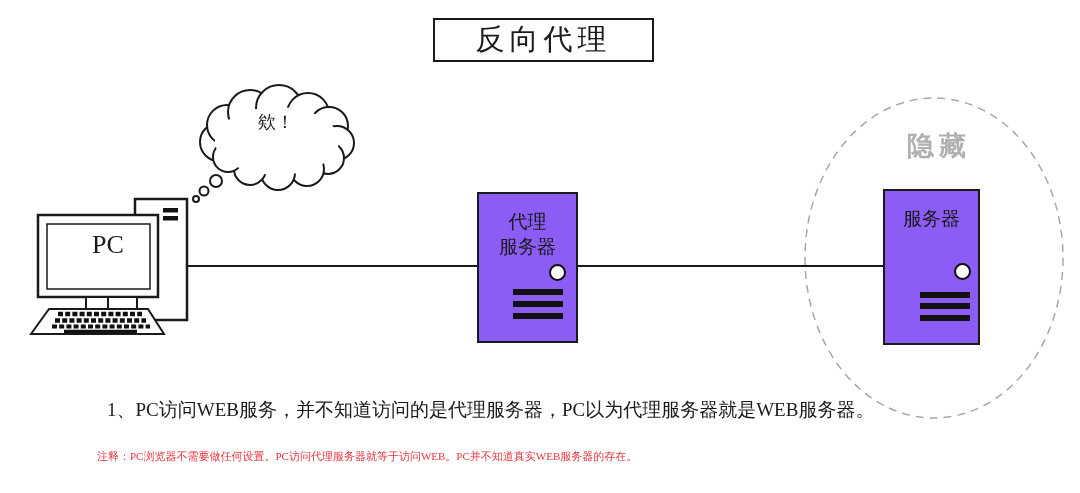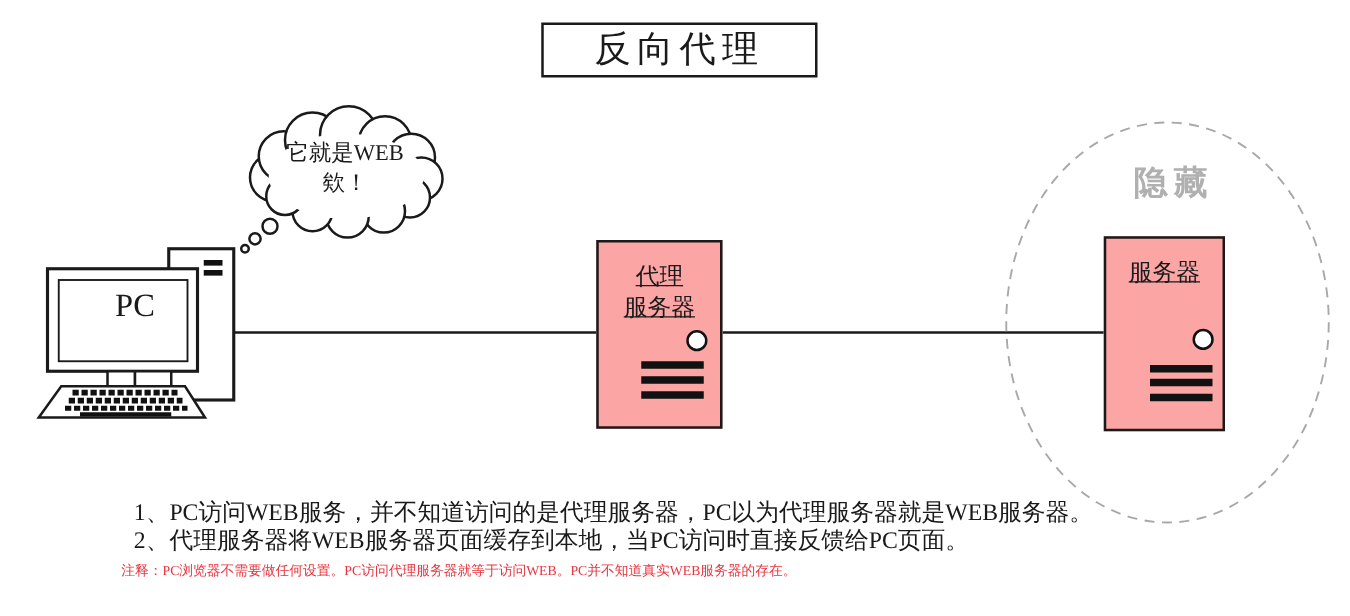--- a/index.html
+++ b/index.html
@@ -33,21 +33,21 @@
   
   .pc-label {
     position: absolute; left: 47px; top: 212px; width: 122px; height: 65px;
     display: flex; align-items: center; justify-content: center;
     font-size: 26px;
   }
 
   
   .server-box {
     position: absolute; border: 2px solid #1a1a1a; box-sizing: border-box;
-    background: #fca5a5; text-align: center; text-decoration: underline;
+    background: #8b5cf6; text-align: center;
   }
   .server-box.proxy { left: 477px; top: 192px; width: 101px; height: 151px; }
   .server-box.web   { left: 883px; top: 189px; width: 97px;  height: 156px; }
   .server-name { margin-top: 15px; font-size: 19px; line-height: 25px; }
   .srv-led {
     position: absolute; width: 13px; height: 13px; border: 2.5px solid #111;
     border-radius: 50%; background: #fff;
   }
   .proxy .srv-led { left: 70px; top: 70px; }
   .web   .srv-led { left: 69px; top: 72px; }
@@ -120,21 +120,20 @@
       <circle cx="204" cy="191" r="4.5"></circle>
       <circle cx="196" cy="199" r="3"></circle>
     </g>
   </svg>
 
   <div class="title-box">
     <span>反向代理</span>
   </div>
 
   <div class="bubble-text">
-    <div>它就是WEB</div>
     <div>欸！</div>
   </div>
 
   <div class="pc-label">PC</div>
 
   <div class="server-box proxy">
     <div class="server-name">
       <div>代理</div>
       <div>服务器</div>
     </div>
@@ -150,16 +149,15 @@
     </div>
     <div class="srv-led"></div>
     <div class="srv-bar bar1"></div>
     <div class="srv-bar bar2"></div>
     <div class="srv-bar bar3"></div>
   </div>
 
   <div class="hidden-label">隐藏</div>
 
   <div class="note-line l1 label">1、PC访问WEB服务，并不知道访问的是代理服务器，PC以为代理服务器就是WEB服务器。</div>
-  <div class="note-line l2 label">2、代理服务器将WEB服务器页面缓存到本地，当PC访问时直接反馈给PC页面。</div>
   <div class="note-annotation label">注释：PC浏览器不需要做任何设置。PC访问代理服务器就等于访问WEB。PC并不知道真实WEB服务器的存在。</div>
 
 </div>
 
 </body></html>

